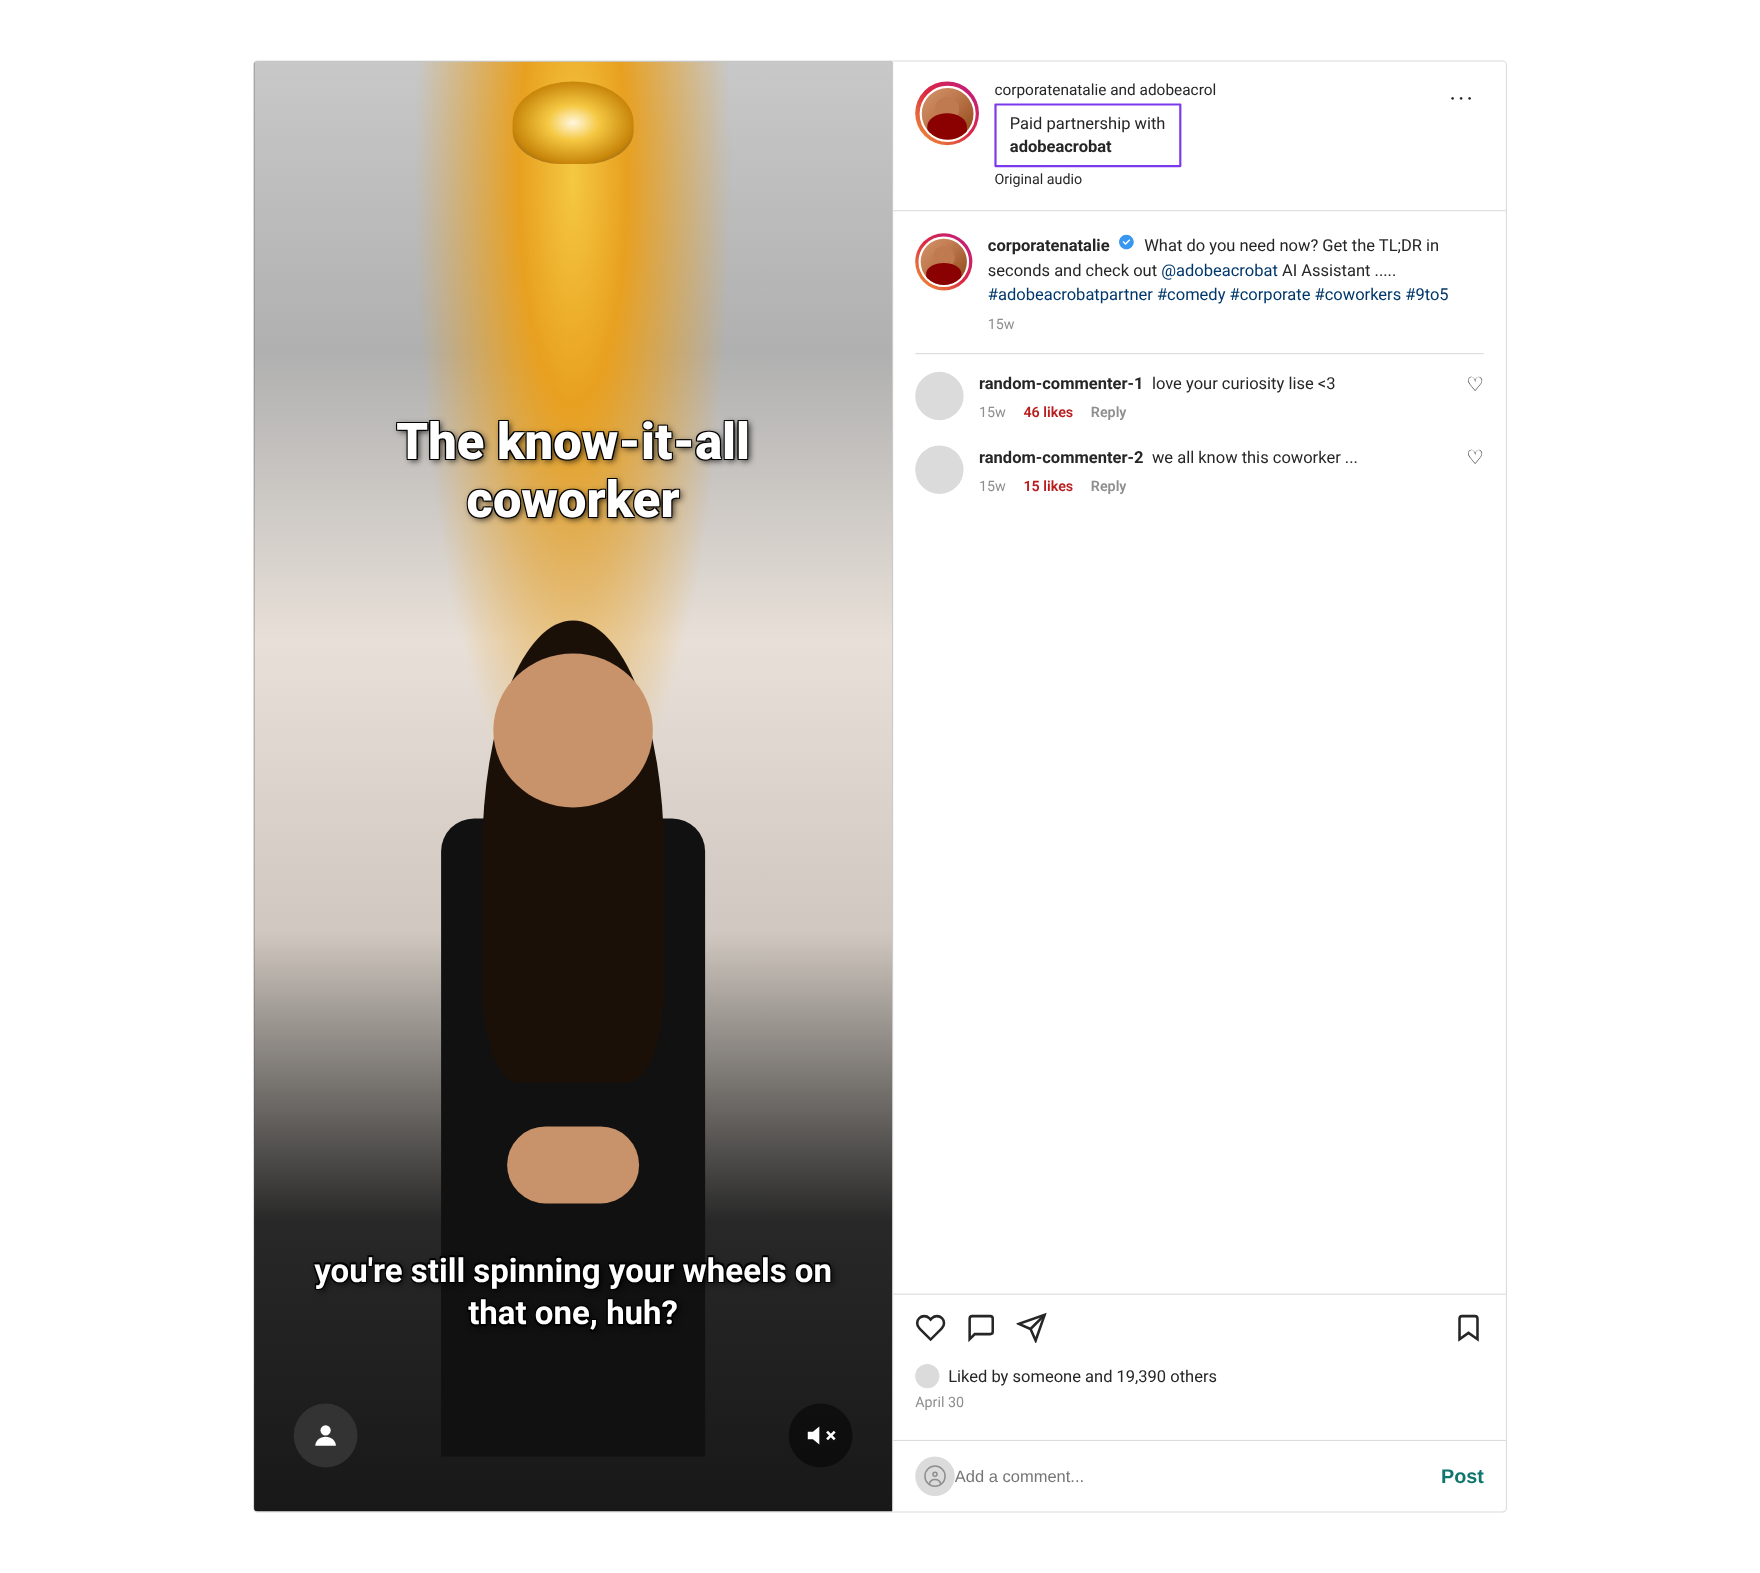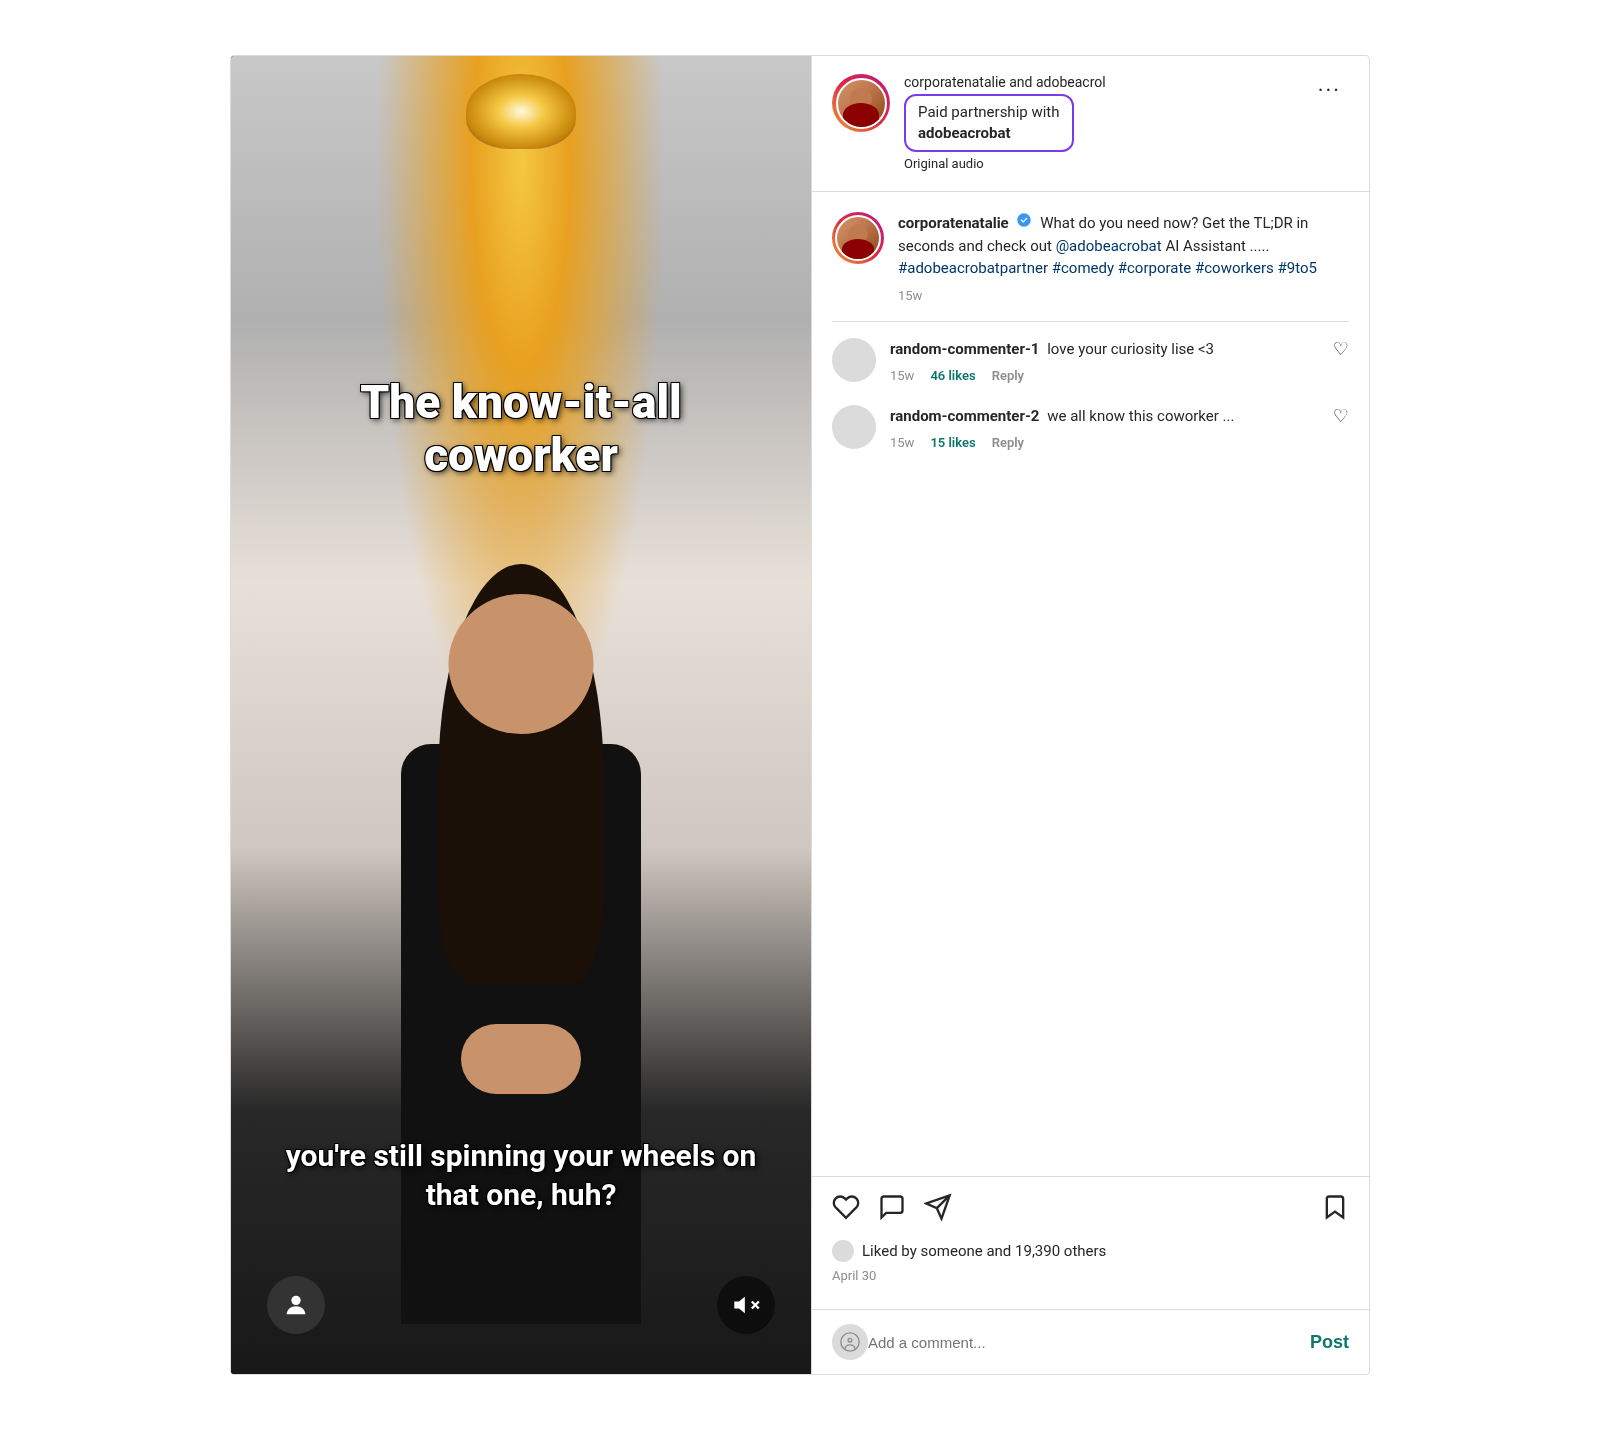--- a/index.html
+++ b/index.html
@@ -240,21 +240,21 @@
     }
     .header-usernames {
       font-size: 14px;
       color: #262626;
       font-weight: 400;
       margin-bottom: 4px;
     }
     .paid-partnership-box {
       display: inline-block;
       border: 2.5px solid #7c3aed;
-      border-radius: 12px;
+      border-radius: 1px;
       padding: 6px 12px;
       margin-bottom: 4px;
     }
     .paid-partnership-box .pp-text {
       font-size: 15px;
       color: #262626;
       line-height: 1.4;
     }
     .pp-text strong {
       font-weight: 700;
@@ -386,21 +386,21 @@
       gap: 16px;
       margin-top: 5px;
       align-items: center;
     }
     .comment-time {
       font-size: 13px;
       color: #8e8e8e;
     }
     .comment-likes {
       font-size: 13px;
-      color: #0f766e;
+      color: #b91c1c;
       font-weight: 600;
     }
     .comment-reply {
       font-size: 13px;
       color: #8e8e8e;
       font-weight: 600;
       cursor: pointer;
     }
     .comment-heart {
       margin-left: auto;

